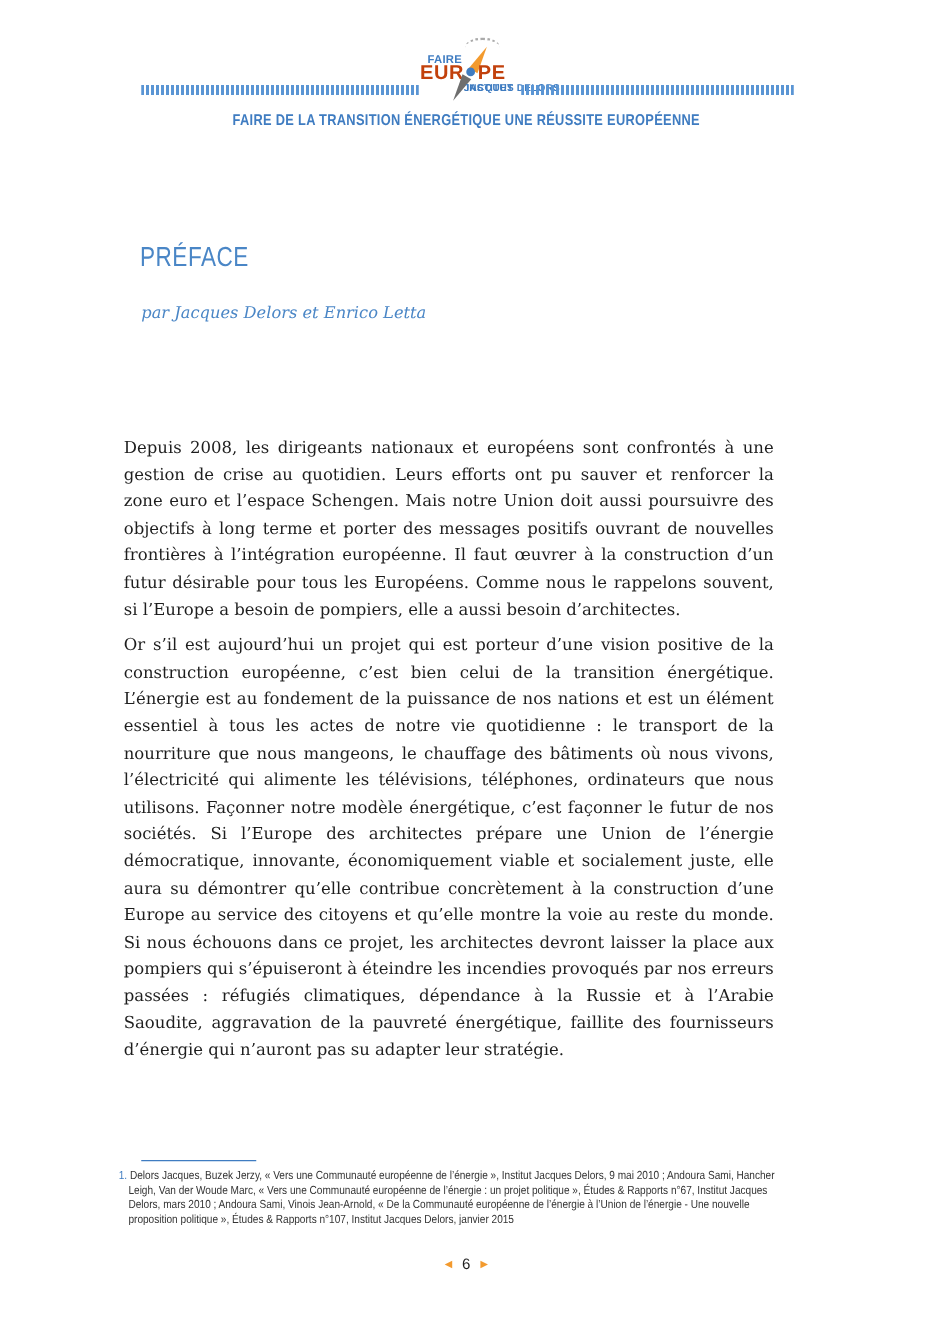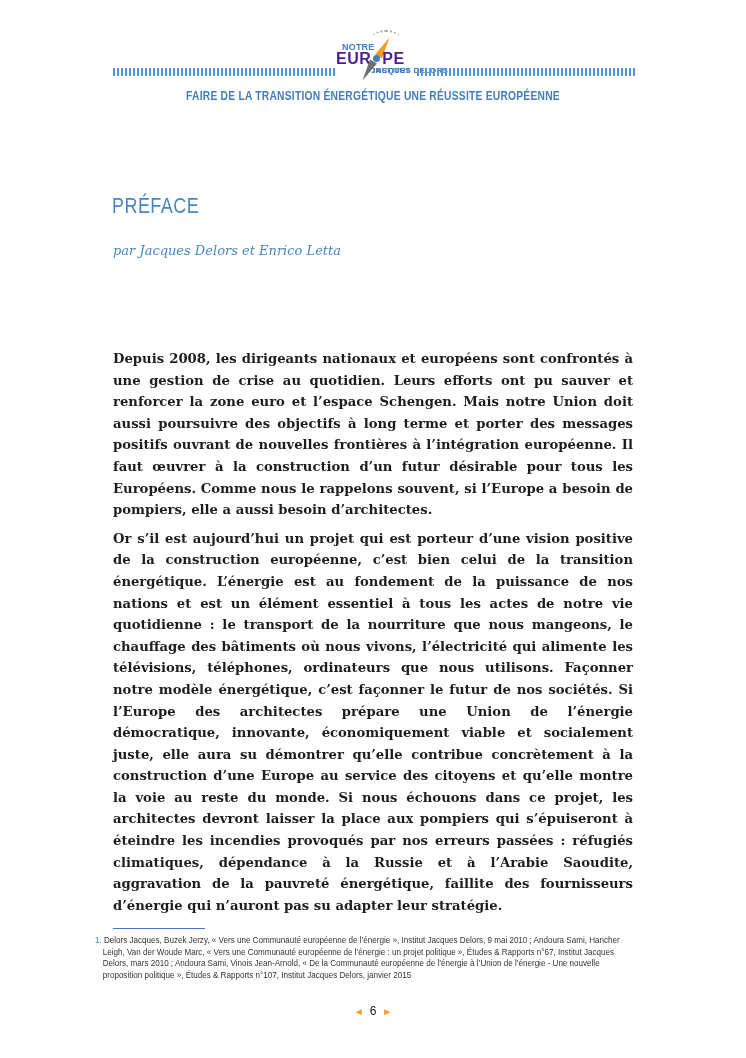--- a/index.html
+++ b/index.html
@@ -2,42 +2,42 @@
 <html><head>
 <meta charset="utf-8">
 <style>
   html, body { margin: 0; padding: 0; background: #ffffff; }
   body { width: 746px; height: 1058px; position: relative; overflow: hidden; }
   .page { position: absolute; left: 0; top: 0; width: 746px; height: 1058px; background: #fff; }
 
   
   .logo { position: absolute; left: 330px; top: 26px; width: 90px; height: 60px; }
   .logo .notre { position: absolute; left: 12px; top: 16px; font-family: "Liberation Sans", sans-serif; font-weight: bold; font-size: 9px; color: #3f7cc1; letter-spacing: 0.2px; }
-  .logo .europe { position: absolute; left: 6px; top: 24px; font-family: "Liberation Sans", sans-serif; font-weight: bold; font-size: 16px; color: #4c1d95; letter-spacing: 0.5px; }
+  .logo .europe { position: absolute; left: 6px; top: 24px; font-family: "Liberation Sans", sans-serif; font-weight: bold; font-size: 16px; color: #c2410c; letter-spacing: 0.5px; }
   .logo .europe .dot { display: inline-block; width: 7px; height: 7px; border-radius: 50%; background: #3f7cc1; margin: 0 2px 2px 2px; vertical-align: middle; }
   .logo .needle-top { position: absolute; left: 50px; top: 10px; width: 0; height: 0; border-left: 4px solid transparent; border-right: 4px solid transparent; border-bottom: 22px solid #f39a2e; transform: rotate(30deg); }
   .logo .needle-bottom { position: absolute; left: 34px; top: 34px; width: 0; height: 0; border-left: 4px solid transparent; border-right: 4px solid transparent; border-top: 22px solid #6e6e6e; transform: rotate(30deg); }
   .logo .ticks { position: absolute; left: 42px; top: 4px; width: 28px; height: 14px; border-top: 2px dotted #aaa; border-radius: 50% 50% 0 0; }
 
   .rule { position: absolute; top: 68px; height: 8px;
     background-image: repeating-linear-gradient(90deg, #5a95d4 0px, #5a95d4 2px, transparent 2px, transparent 4px); }
   .rule-left { left: 113px; width: 222px; }
   .rule-right { left: 417px; width: 218px; }
   .inst { position: absolute; top: 66px; font-family: "Liberation Sans", sans-serif; font-weight: bold; font-size: 8px; color: #3f7cc1; letter-spacing: 0.2px; }
   .inst-left { left: 337px; padding-left: 36px; }
   .inst-right { left: 371px; }
 
   .running-title { position: absolute; top: 89px; left: 0; width: 746px; text-align: center; font-family: "Liberation Sans", sans-serif; font-weight: bold; font-size: 12.5px; color: #3f7cc1; letter-spacing: 0.3px; transform: scaleX(0.82); transform-origin: center; }
 
   
   .title { position: absolute; left: 112px; top: 193px; font-family: "Liberation Sans", sans-serif; font-size: 22px; color: #4a86c6; letter-spacing: 0.5px; transform: scaleX(0.82); transform-origin: left; }
   .byline { position: absolute; left: 113px; top: 243px; font-family: "DejaVu Serif", serif; font-style: italic; font-size: 13px; color: #4a86c6; text-align: center; }
 
   
-  .body { position: absolute; left: 113px; top: 348px; width: 520px; font-family: "DejaVu Serif", serif; font-size: 13.2px; line-height: 21.6px; color: #1d1d1d; text-align: justify; font-weight: bold; }
+  .body { position: absolute; left: 99px; top: 348px; width: 520px; font-family: "DejaVu Serif", serif; font-size: 13.2px; line-height: 21.6px; color: #1d1d1d; text-align: justify; }
   .body p { margin: 0 0 7px 0; hyphens: auto; }
   .body sup { color: #3f7cc1; font-size: 9px; font-family: "Liberation Sans", sans-serif; }
 
   
   .fn-rule { position: absolute; left: 113px; top: 928px; width: 92px; height: 1px; background: #3f7cc1; }
   .footnote { position: absolute; left: 95px; top: 934px; width: 522px; font-family: Liberation Sans, sans-serif; font-size: 9.4px; line-height: 11.6px; color: #333; }
   .footnote .num { color: #3f7cc1; }
   .footnote .fn-text { display: block; padding-left: 9px; text-indent: -9px; transform: scaleX(0.86); transform-origin: left; width: 606px; }
 
   
@@ -45,21 +45,21 @@
   .pagenum .arrow { display: inline-block; color: #f39a2e; font-size: 10px; vertical-align: middle; margin: 0 6px; }
 </style>
 </head>
 <body>
 
 <div class="page">
 
   <div class="logo">
     <div class="ticks"></div>
     <div class="needle-top"></div>
-    <span class="notre">NOTRE</span>
+    <span class="notre">FAIRE</span>
     <span class="europe"><span>EUR</span><span class="dot"></span><span>PE</span></span>
     <div class="needle-bottom"></div>
   </div>
   <div class="rule rule-left"></div>
   <span class="inst inst-left">INSTITUT</span>
   <span class="inst inst-right">JACQUES DELORS</span>
   <div class="rule rule-right"></div>
 
   <div class="running-title">FAIRE DE LA TRANSITION ÉNERGÉTIQUE UNE RÉUSSITE EUROPÉENNE</div>
 

